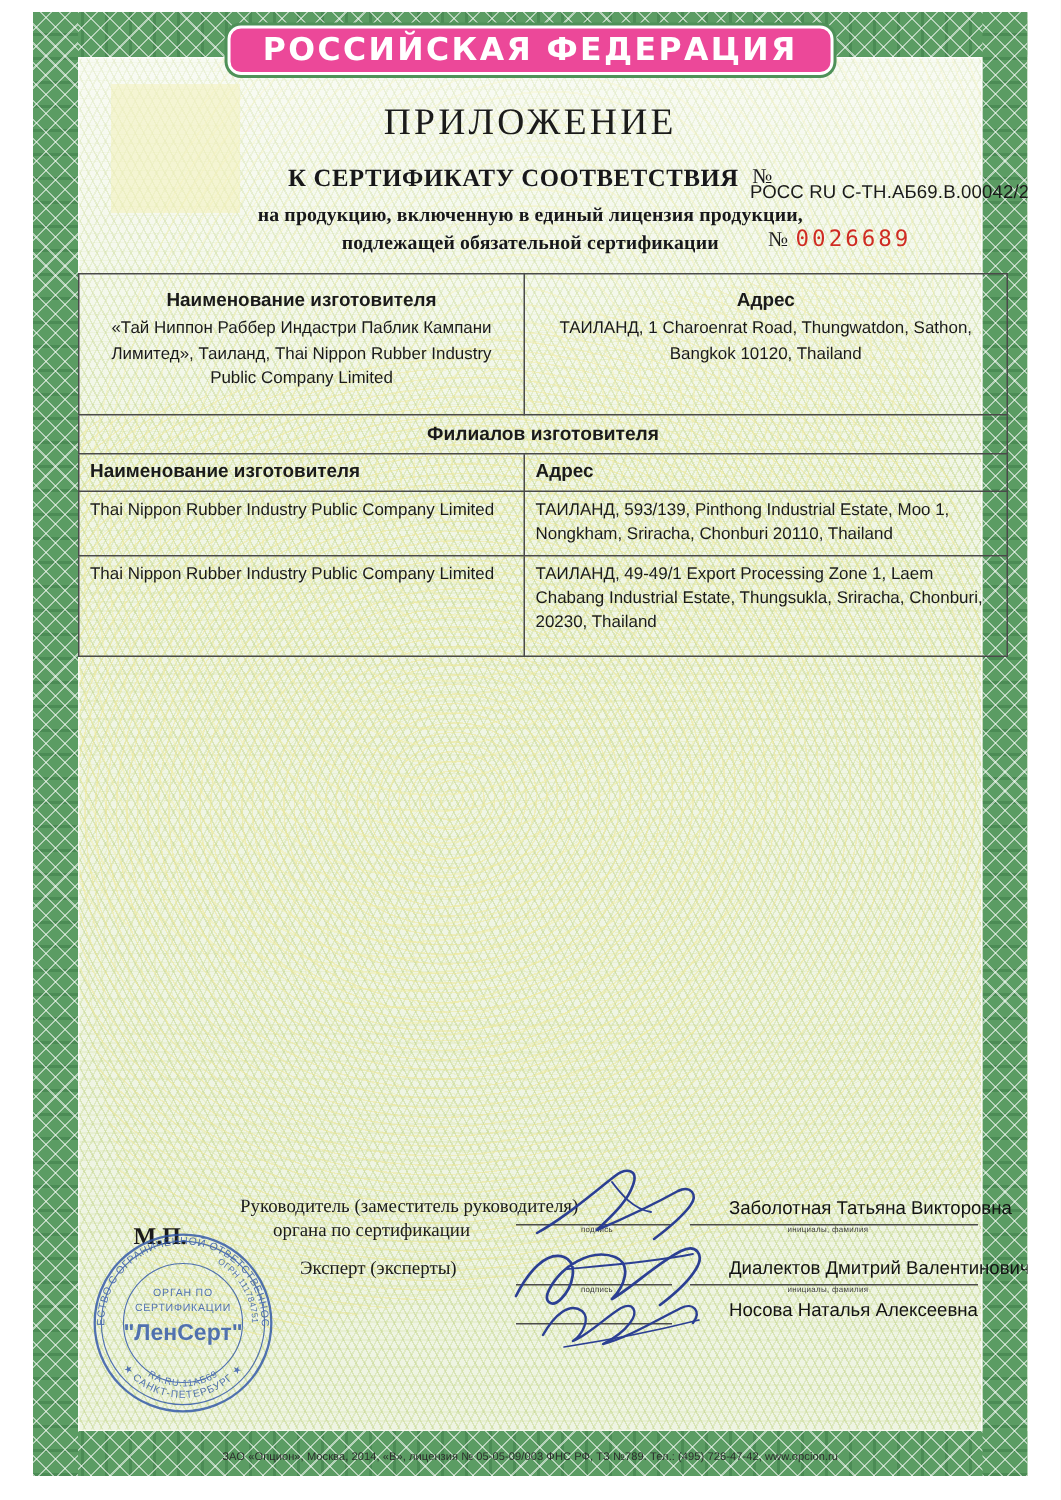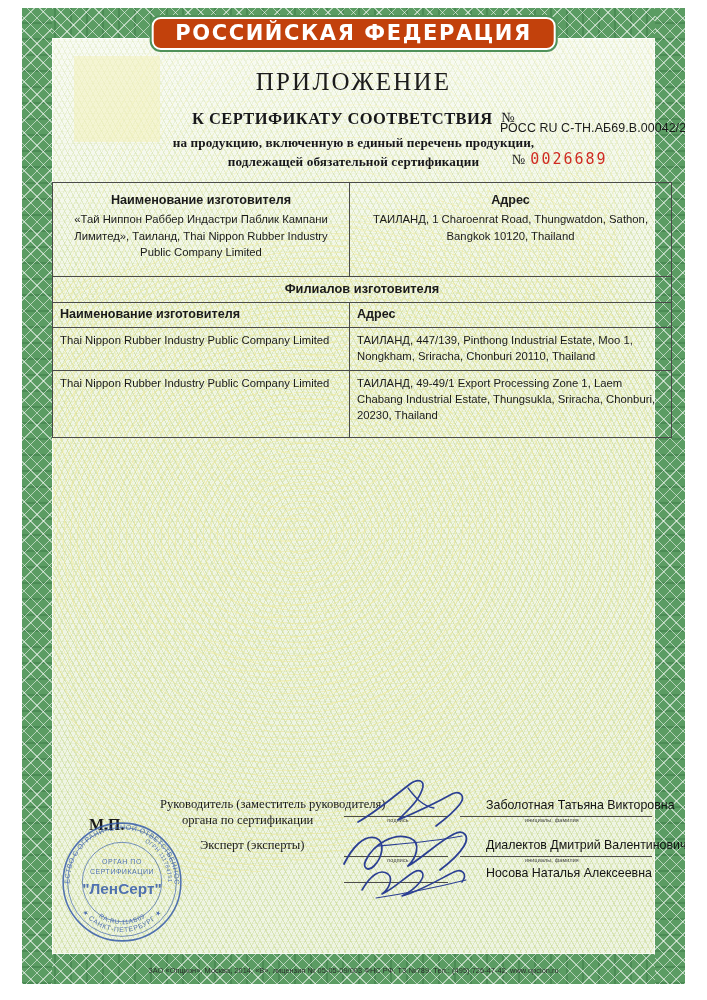--- a/index.html
+++ b/index.html
@@ -77,21 +77,21 @@
       repeating-linear-gradient(0deg, rgba(20,80,35,.22) 0 2px, rgba(255,255,255,0) 2px 16px);
   }
   .frame .inner-line{
     position:absolute;left:30px;top:30px;right:30px;bottom:30px;
     border:1px solid rgba(255,255,255,.75);
   }
 
   
   .banner{
     position:absolute;left:50%;top:9px;transform:translateX(-50%);
-    background:#c2410c;color:#fff;
+    background:#ec4899;color:#fff;
     border:2px solid #ffffff;border-radius:9px;
     padding:3px 22px 4px;
     font-family:"DejaVu Sans", sans-serif;
     font-weight:bold;font-size:21px;letter-spacing:1.6px;
     line-height:1.05;white-space:nowrap;
     box-shadow:0 0 0 2px #4f9159;
     z-index:6;
   }
 
   
@@ -230,21 +230,21 @@
 
   <div class="banner">РОССИЙСКАЯ ФЕДЕРАЦИЯ</div>
 
   <div class="content">
 
     <div class="doc-title">ПРИЛОЖЕНИЕ</div>
 
     <div class="subtitle-row">
       <span class="subtitle-main">К СЕРТИФИКАТУ СООТВЕТСТВИЯ</span><span class="no-mark">№</span>
       <div class="subtitle-lines">
-        <div>на продукцию, включенную в единый перечень продукции,</div>
+        <div>на продукцию, включенную в единый лицензия продукции,</div>
         <div>подлежащей обязательной сертификации</div>
       </div>
     </div>
 
     <div class="cert-number">РОСС RU С-TH.АБ69.В.00042/20</div>
 
     <div class="blank-number">
       <span>№</span><span class="num">0026689</span>
     </div>
 
@@ -266,21 +266,21 @@
           <td class="span-head" colspan="2">Филиалов изготовителя</td>
         </tr>
 
         <tr>
           <td class="th-left col-name">Наименование изготовителя</td>
           <td class="th-left">Адрес</td>
         </tr>
 
         <tr>
           <td class="cell-left cellpad col-name">Thai Nippon Rubber Industry Public Company Limited</td>
-          <td class="cell-left cellpad">ТАИЛАНД, 447/139, Pinthong Industrial Estate, Moo 1, Nongkham, Sriracha, Chonburi 20110, Thailand</td>
+          <td class="cell-left cellpad">ТАИЛАНД, 593/139, Pinthong Industrial Estate, Moo 1, Nongkham, Sriracha, Chonburi 20110, Thailand</td>
         </tr>
 
         <tr>
           <td class="cell-left cellpad col-name tall-cell">Thai Nippon Rubber Industry Public Company Limited</td>
           <td class="cell-left cellpad tall-cell">ТАИЛАНД, 49-49/1 Export Processing Zone 1, Laem Chabang Industrial Estate, Thungsukla, Sriracha, Chonburi, 20230, Thailand</td>
         </tr>
       </tbody>
     </table>
 
     <div class="sigblock">

